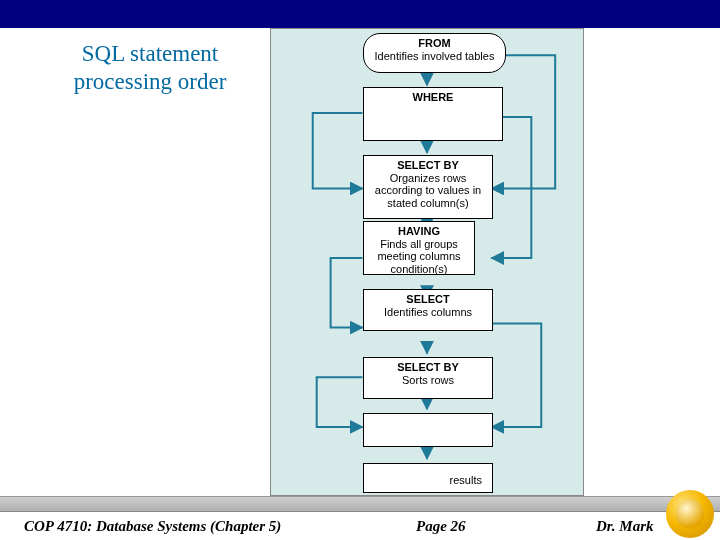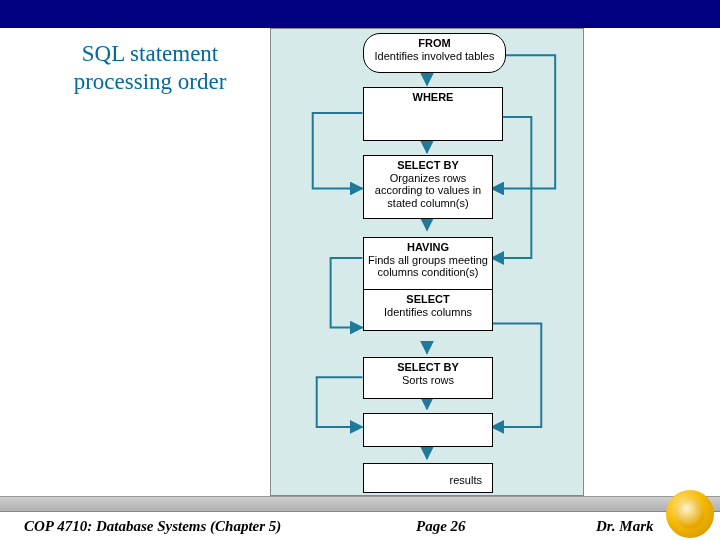--- a/index.html
+++ b/index.html
@@ -148,21 +148,21 @@
     <div class="kw">FROM</div>
     <div>Identifies involved tables</div>
   </div>
   <div class="box" style="left:92px; top:58px; width:140px; height:54px;">
     <div class="kw">WHERE</div>
   </div>
   <div class="box" style="left:92px; top:126px; width:130px; height:64px;">
     <div class="kw">SELECT BY</div>
     <div>Organizes rows according to values in stated column(s)</div>
   </div>
-  <div class="box" style="left:92px; top:208px; width:130px; height:54px;text-align:center;">
+  <div class="box" style="left:92px; top:192px; width:112px; height:54px;text-align:center;">
     <div class="kw">HAVING</div>
     <div>Finds all groups meeting columns condition(s)</div>
   </div>
   <div class="box" style="left:92px; top:260px; width:130px; height:42px;">
     <div class="kw">SELECT</div>
     <div>Identifies columns</div>
   </div>
   <div class="box" style="left:92px; top:328px; width:130px; height:42px;">
     <div class="kw">SELECT BY</div>
     <div>Sorts rows</div>

